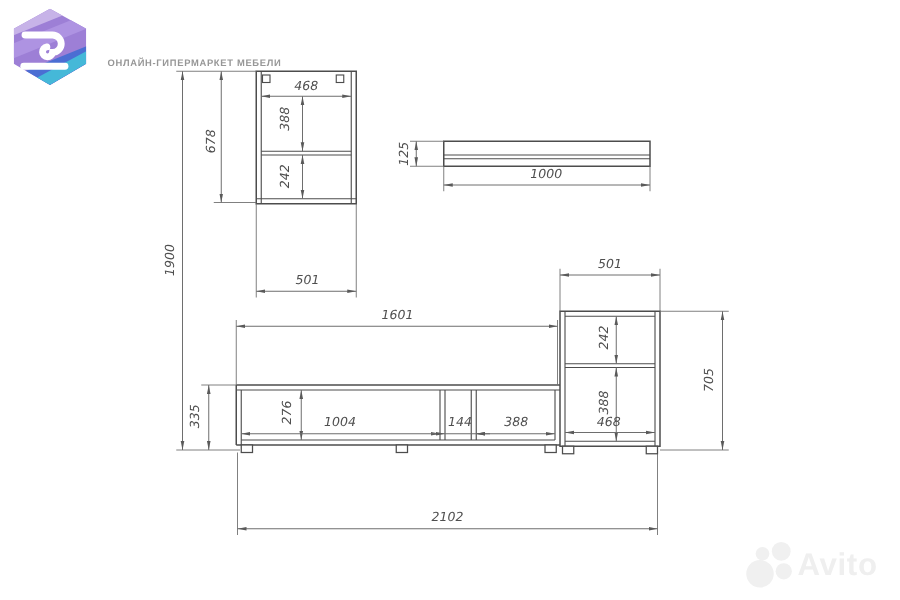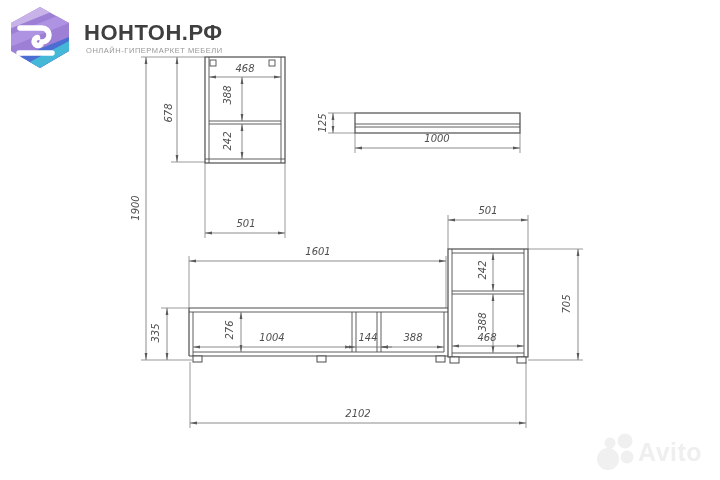--- a/index.html
+++ b/index.html
@@ -2,21 +2,21 @@
 <html><head>
 <meta charset="utf-8">
 <style>
   html,body{margin:0;padding:0;background:#fff;}
   #stage{position:relative;width:720px;height:480px;background:#fff;overflow:hidden;
          font-family:"Liberation Sans",sans-serif;}
   
   #brand{position:absolute;left:0;top:0;width:300px;height:80px;}
   #brand-title{position:absolute;left:84px;top:20px;font-size:22px;font-weight:800;
                color:#3f3f3f;letter-spacing:0.5px;}
-  #brand-subtitle{position:absolute;left:86px;top:46px;font-size:7.5px;font-weight:400;
+  #brand-subtitle{position:absolute;left:86px;top:46px;font-size:7.5px;font-weight:700;
                   color:#979797;letter-spacing:0.55px;}
   #logo-svg{position:absolute;left:0;top:0;}
   
   #drawing{position:absolute;left:0;top:0;z-index:5;}
   .furn{stroke:#4d4d4d;stroke-width:1.2;fill:none;}
   .furn-thin{stroke:#4d4d4d;stroke-width:0.9;fill:none;}
   .dimline{stroke:#6e6e6e;stroke-width:0.8;fill:none;}
   .extline{stroke:#6e6e6e;stroke-width:0.7;fill:none;}
   .dim{font:italic 10px "DejaVu Sans",sans-serif;fill:#4f4f4f;text-anchor:middle;}
   .foot{stroke:#4d4d4d;stroke-width:1;fill:#fff;}
@@ -44,21 +44,20 @@
           <rect x="-10" y="24" width="100" height="11" fill="#ae93e2"></rect>
           <rect x="-10" y="48" width="100" height="34" fill="#4b6ed3"></rect>
         </g>
         <polygon points="40,68 69,51 69,41 28,63" fill="#45b8d8"></polygon>
       </g>
       <g stroke="#ffffff" stroke-width="5.5" fill="none" stroke-linecap="round">
         <path d="M20 28 H42 A7 7 0 0 1 42 42 A4 4 0 1 1 37.5 37.5"></path>
         <path d="M19 53 H52"></path>
       </g>
     </svg>
-    <div id="brand-title">НОНТОН.РФ</div>
     <div id="brand-subtitle">ОНЛАЙН-ГИПЕРМАРКЕТ МЕБЕЛИ</div>
   </div>
 
   <svg id="drawing" width="720" height="480" viewBox="0 0 720 480">
     <defs>
       <marker id="ae" orient="auto" markerWidth="10" markerHeight="8" refX="9" refY="4">
         <path d="M0,2.2 L9,4 L0,5.8 z" fill="#5a5a5a"></path>
       </marker>
       <marker id="as" orient="auto" markerWidth="10" markerHeight="8" refX="1" refY="4">
         <path d="M10,2.2 L1,4 L10,5.8 z" fill="#5a5a5a"></path>

